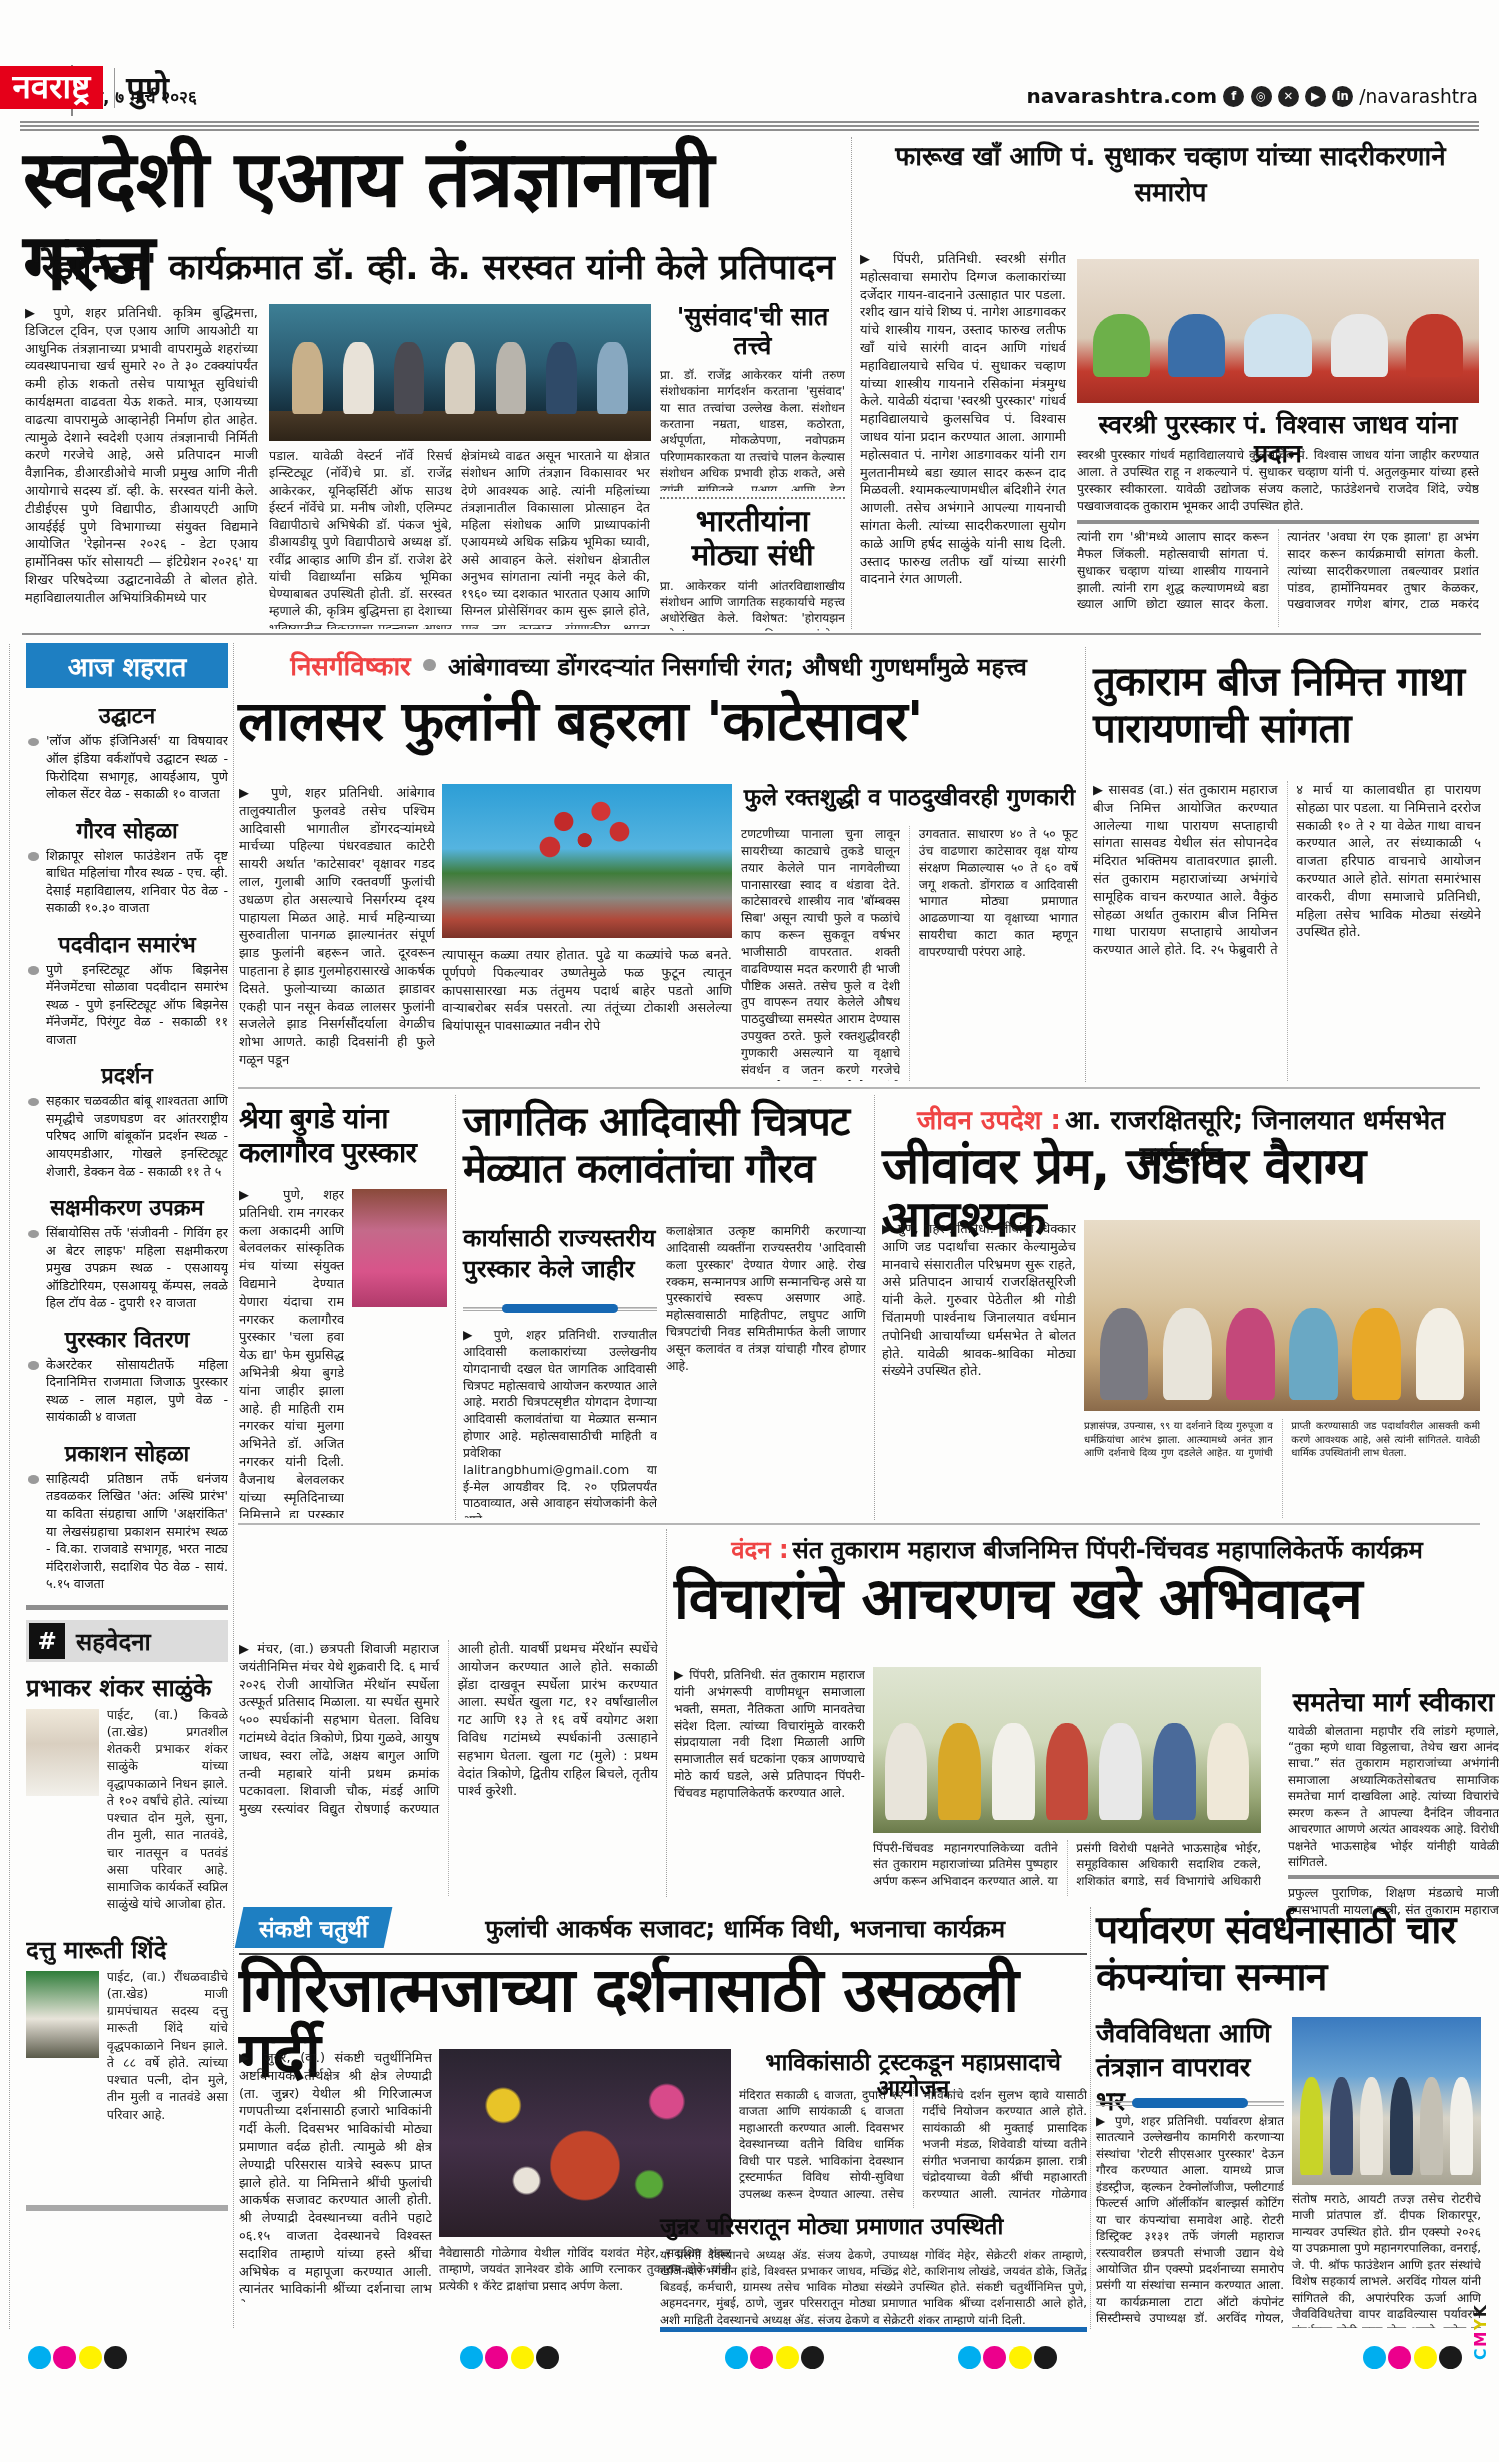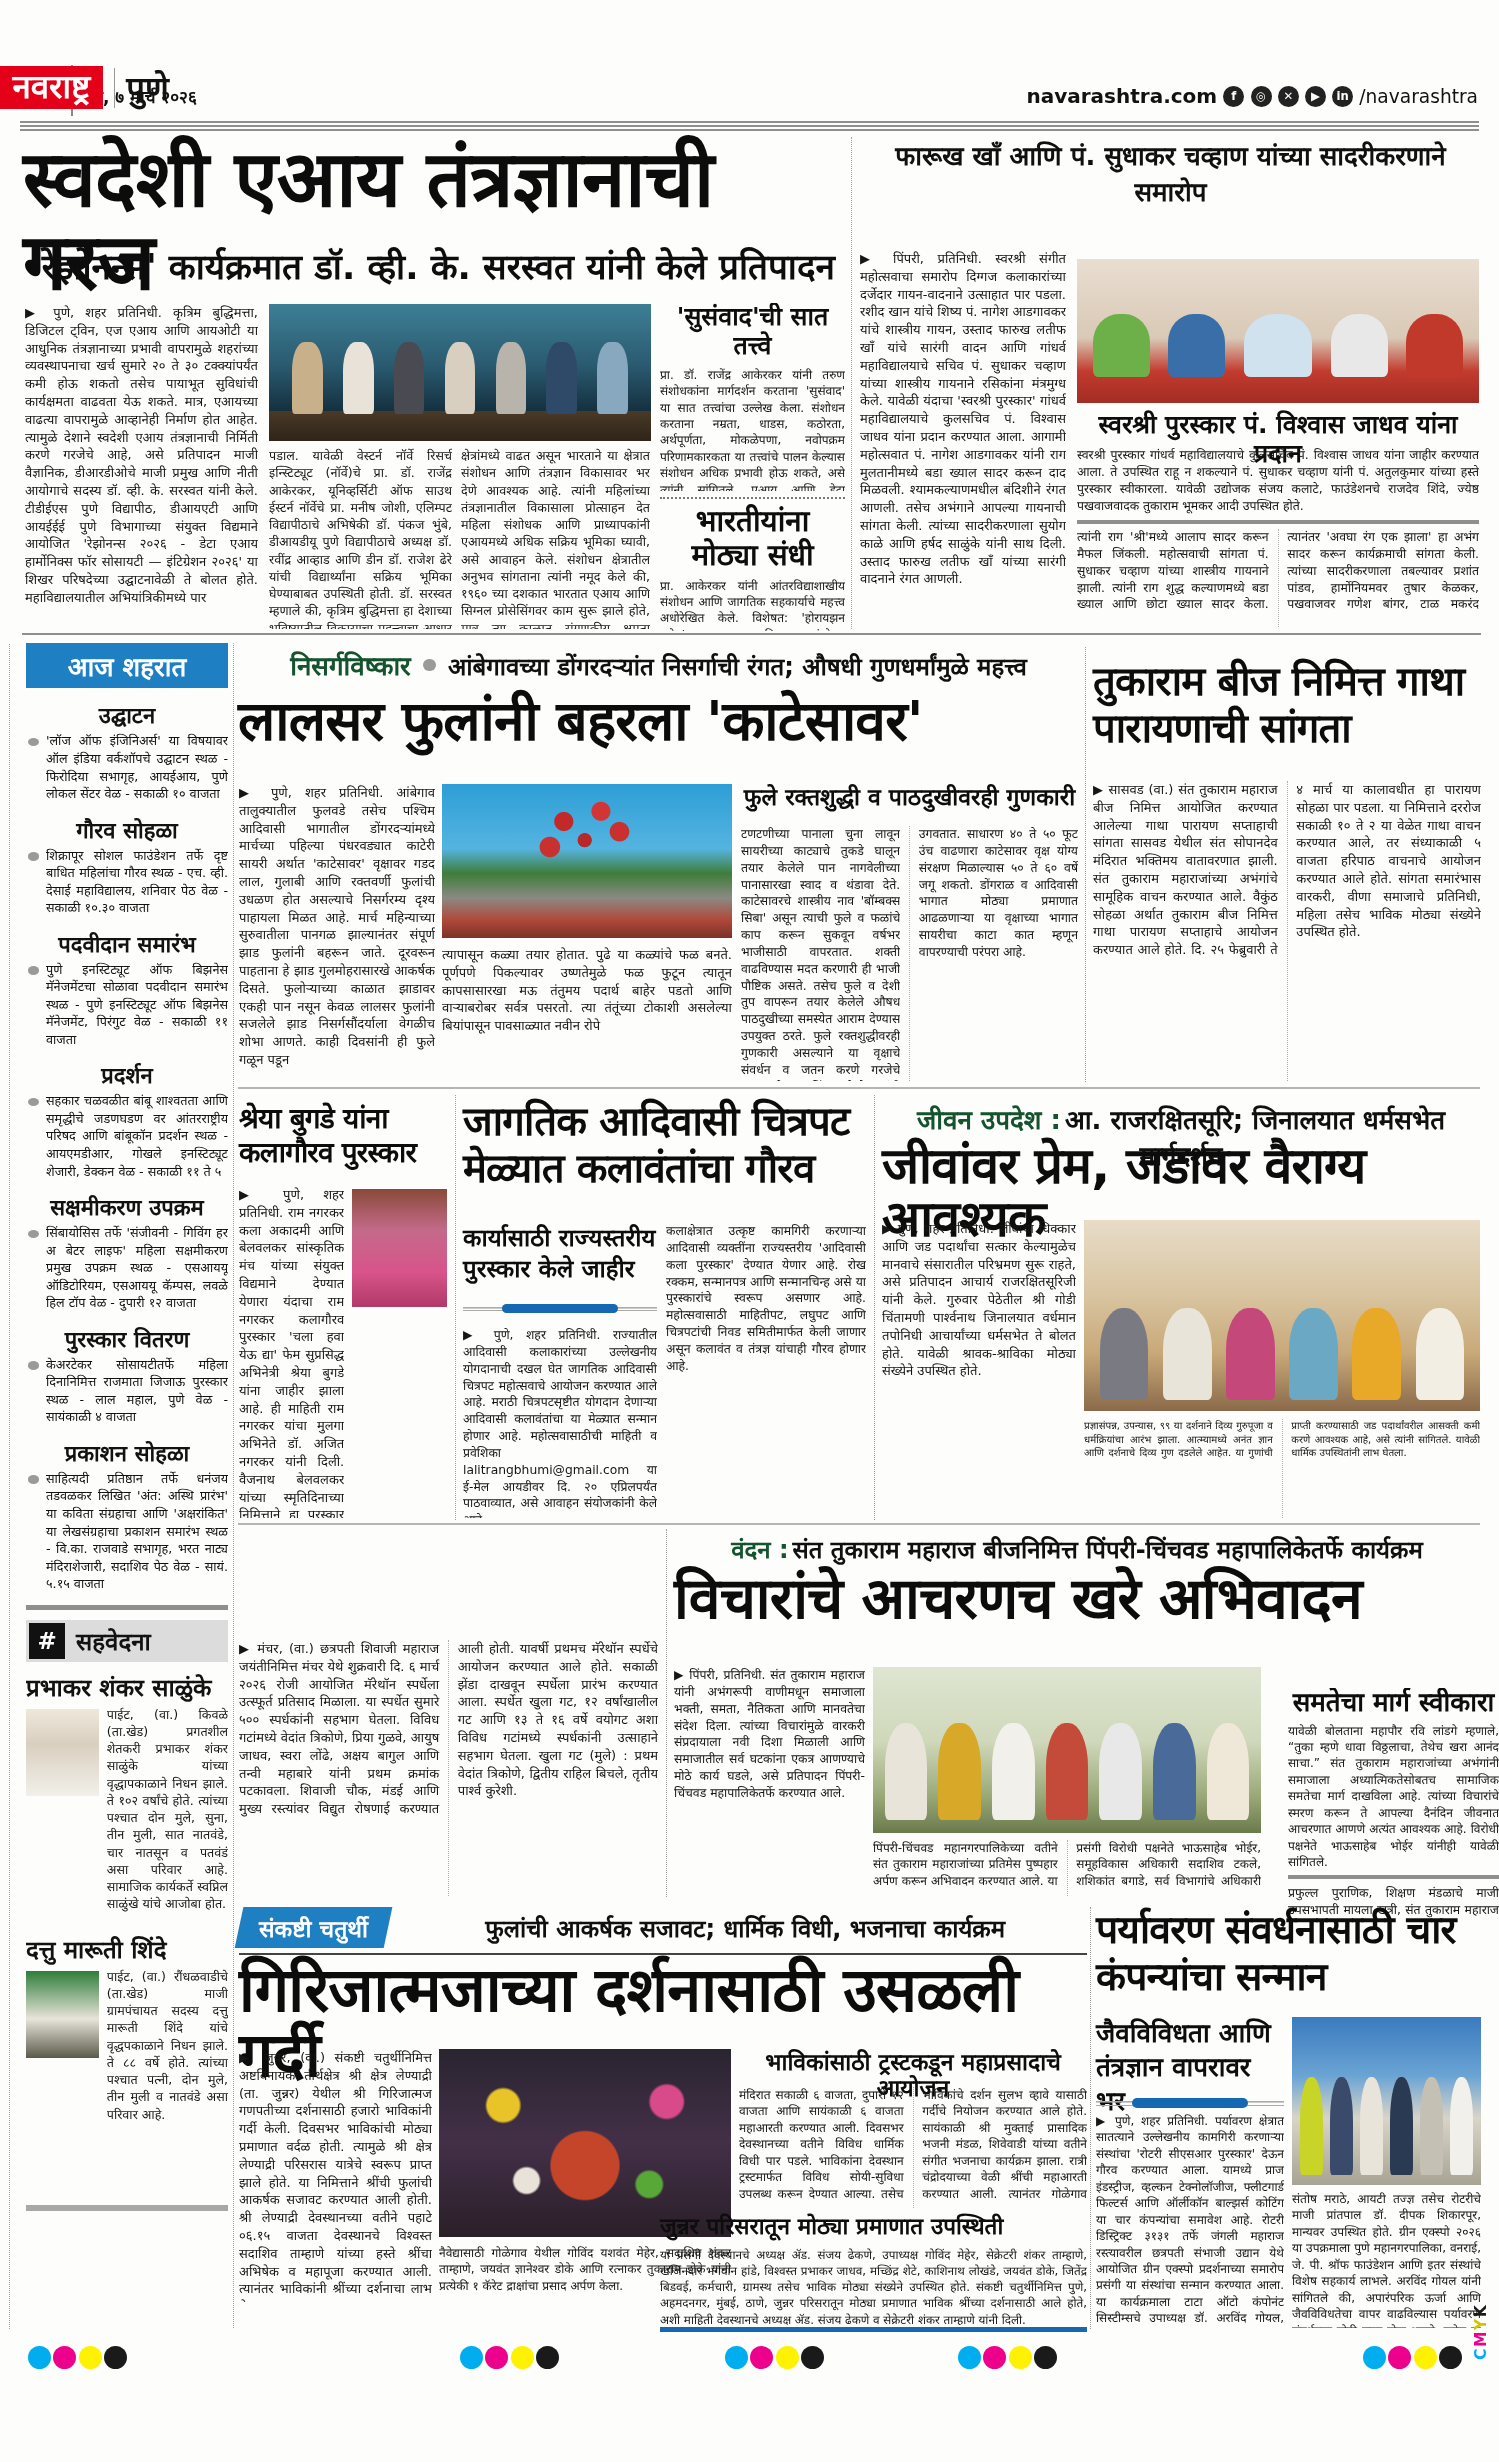--- a/index.html
+++ b/index.html
@@ -3,21 +3,21 @@
 <meta charset="utf-8">
 <style>
   html,body{margin:0;padding:0;background:#e9e9e9;}
   .page{position:relative;width:1500px;height:2462px;background:#fdfdfc;margin:0 auto;
         font-family:"DejaVu Sans",sans-serif;color:#121212;overflow:hidden;}
   .abs{position:absolute;}
   .hl{font-weight:bold;color:#0c0c0c;line-height:1.06;text-align:left;letter-spacing:-0.8px;}
   .kick{font-weight:bold;text-align:center;color:#101010;}
   .bt{font-size:13px;line-height:1.37;text-align:justify;color:#161616;overflow:hidden;}
   .bt2{column-count:2;column-gap:18.6px;column-rule:0.8px dotted #adadad;}
-  .red{color:#14532d;}
+  .red{color:#ef4444;}
   .vdot{width:0;border-left:1.6px dotted #9f9f9f;}
   .hrule{background:#8f8f8f;}
   .bluebar{background:#1668b3;}
   .photo{background:#ccc;overflow:hidden;}
   .subh{font-weight:bold;text-align:center;color:#0d0d0d;line-height:1.15;}
   .pill{position:relative;height:4.7px;background:linear-gradient(#aaa,#aaa) 0 0.8px/100% 1.6px no-repeat,
         linear-gradient(#aaa,#aaa) 0 3.9px/100% 1.6px no-repeat;}
   .pill span{position:absolute;left:50%;top:-2.3px;transform:translateX(-50%);width:116px;height:9.3px;
         background:#1668b3;border-radius:5.4px;}
   .cityhdr{background:#1e7fc2;color:#fff;font-weight:bold;font-size:26px;text-align:center;padding:4.7px 0;}

